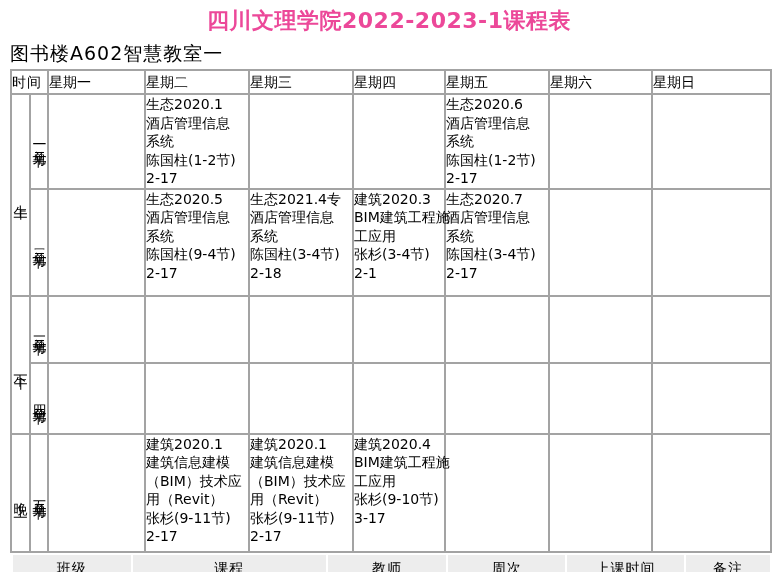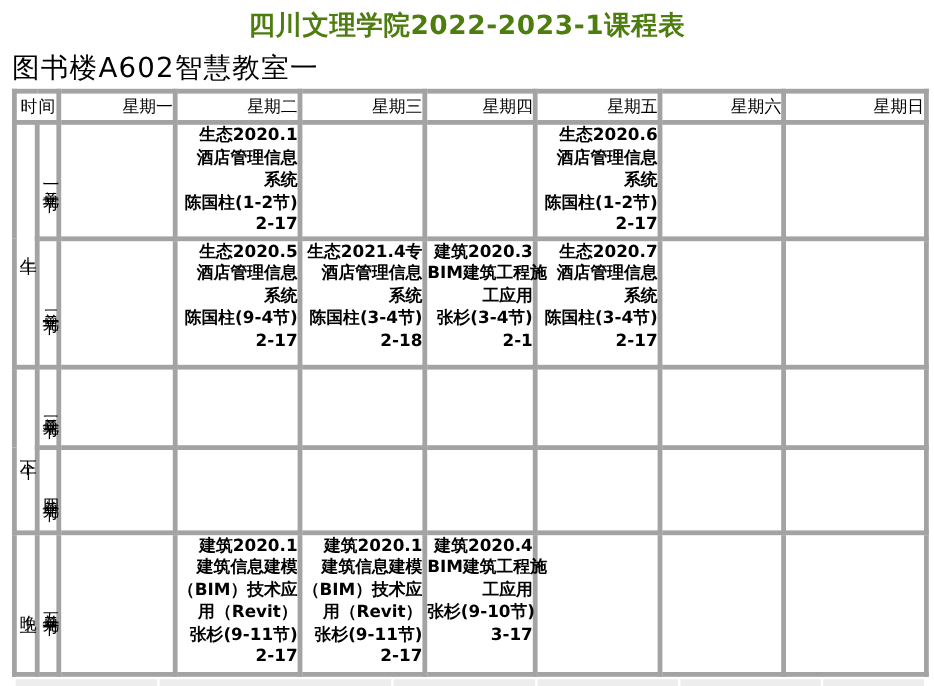--- a/index.html
+++ b/index.html
@@ -6,49 +6,48 @@
   body{
     width:778px;height:572px;overflow:hidden;
     font-family:"DejaVu Sans","Liberation Sans",sans-serif;
     color:#000;
   }
   .title{
     margin:6px 0 0 0;
     text-align:center;
     font-size:22px;
     font-weight:bold;
-    color:#4d7c0f;
+    color:#ec4899;
     letter-spacing:0.5px;
   }
   .subtitle{
     margin:5px 0 2px 10px;
-    font-size:23px;
+    font-size:19px;
     letter-spacing:1px;
   }
   table.timetable{
     margin-left:10px;
     border-collapse:collapse;
     table-layout:fixed;
     width:760px;
   }
   table.timetable td{
-    border:4px solid #a3a3a3;
+    border:2px solid #a3a3a3;
     padding:0;
-    text-align:right;
+    text-align:left;
     font-size:14px;
     line-height:18.5px;
     overflow:visible;
   }
   td.day-head{height:22px;font-size:15px;line-height:21px;}
   td.time-head{font-size:15px;letter-spacing:1px;}
   td.course{
     vertical-align:top;
     white-space:pre;
     padding-top:1px;
-    font-weight:bold;
   }
   td.vlabel{
     vertical-align:middle;
   }
   .vtext{
     writing-mode:vertical-lr;
     text-orientation:upright;
     margin:0 auto;
     letter-spacing:2px;
     font-size:14px;

